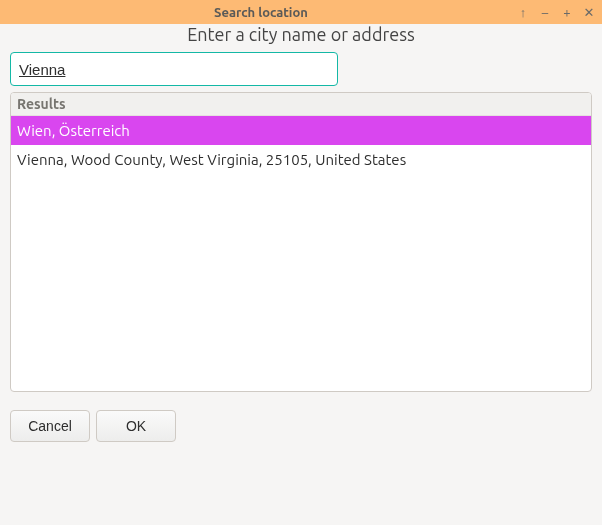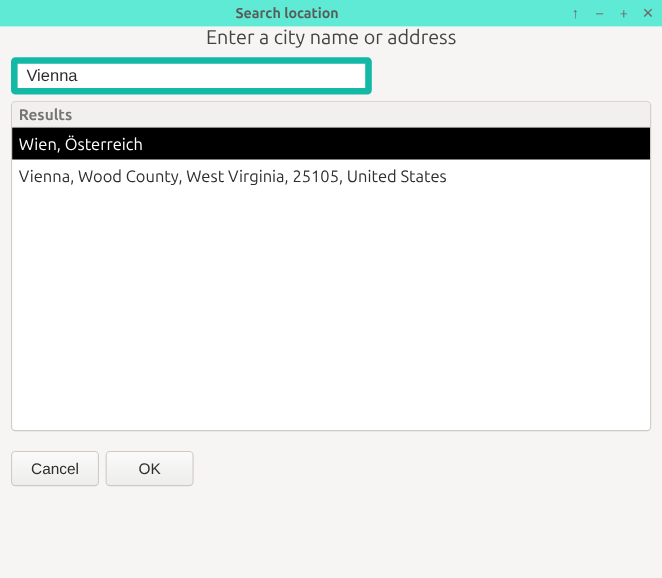--- a/index.html
+++ b/index.html
@@ -14,21 +14,21 @@
       color: #2e2e2e;
       width: 602px;
       height: 525px;
       overflow: hidden;
     }
     .titlebar {
       height: 24px;
       display: flex;
       align-items: center;
       padding: 12px 6px;
-      background: #5eead4;
+      background: #fdba74;
     }
     .titlebar-center {
       flex: 1;
       text-align: center;
       font-weight: bold;
       font-size: 13px;
       color: #5a5a58;
     }
     .titlebar-controls {
       display: flex;
@@ -54,26 +54,27 @@
     }
     .search-row {
       display: flex;
       gap: 6px;
       margin-bottom: 6px;
     }
     .search-input {
       flex: 0 0 328px;
       height: 34px;
       padding: 4px 8px;
-      border: 6px solid #14b8a6;
+      border: 1px solid #14b8a6;
       border-radius: 4px;
       background: #fff;
       font-size: 15px;
       color: #2e2e2e;
       outline: none;
+      text-decoration: underline;
     }
     .search-button {
       flex: 1;
       height: 34px;
       border: 1px solid #cfcac4;
       border-radius: 4px;
       background: linear-gradient(#fafafa, #ededec);
       font-size: 14px;
       color: #2e2e2e;
       cursor: pointer;
@@ -103,21 +104,21 @@
     }
     .result-item {
       padding: 3px 6px;
       font-size: 15px;
       color: #2e2e2e;
       cursor: pointer;
       white-space: nowrap;
       line-height: 1.55;
     }
     .result-item.selected {
-      background: #000000;
+      background: #d946ef;
       color: #fff;
     }
     .footer {
       display: flex;
       justify-content: flex-start;
       gap: 6px;
       padding: 8px 10px;
     }
     .dialog-button {
       min-width: 80px;

